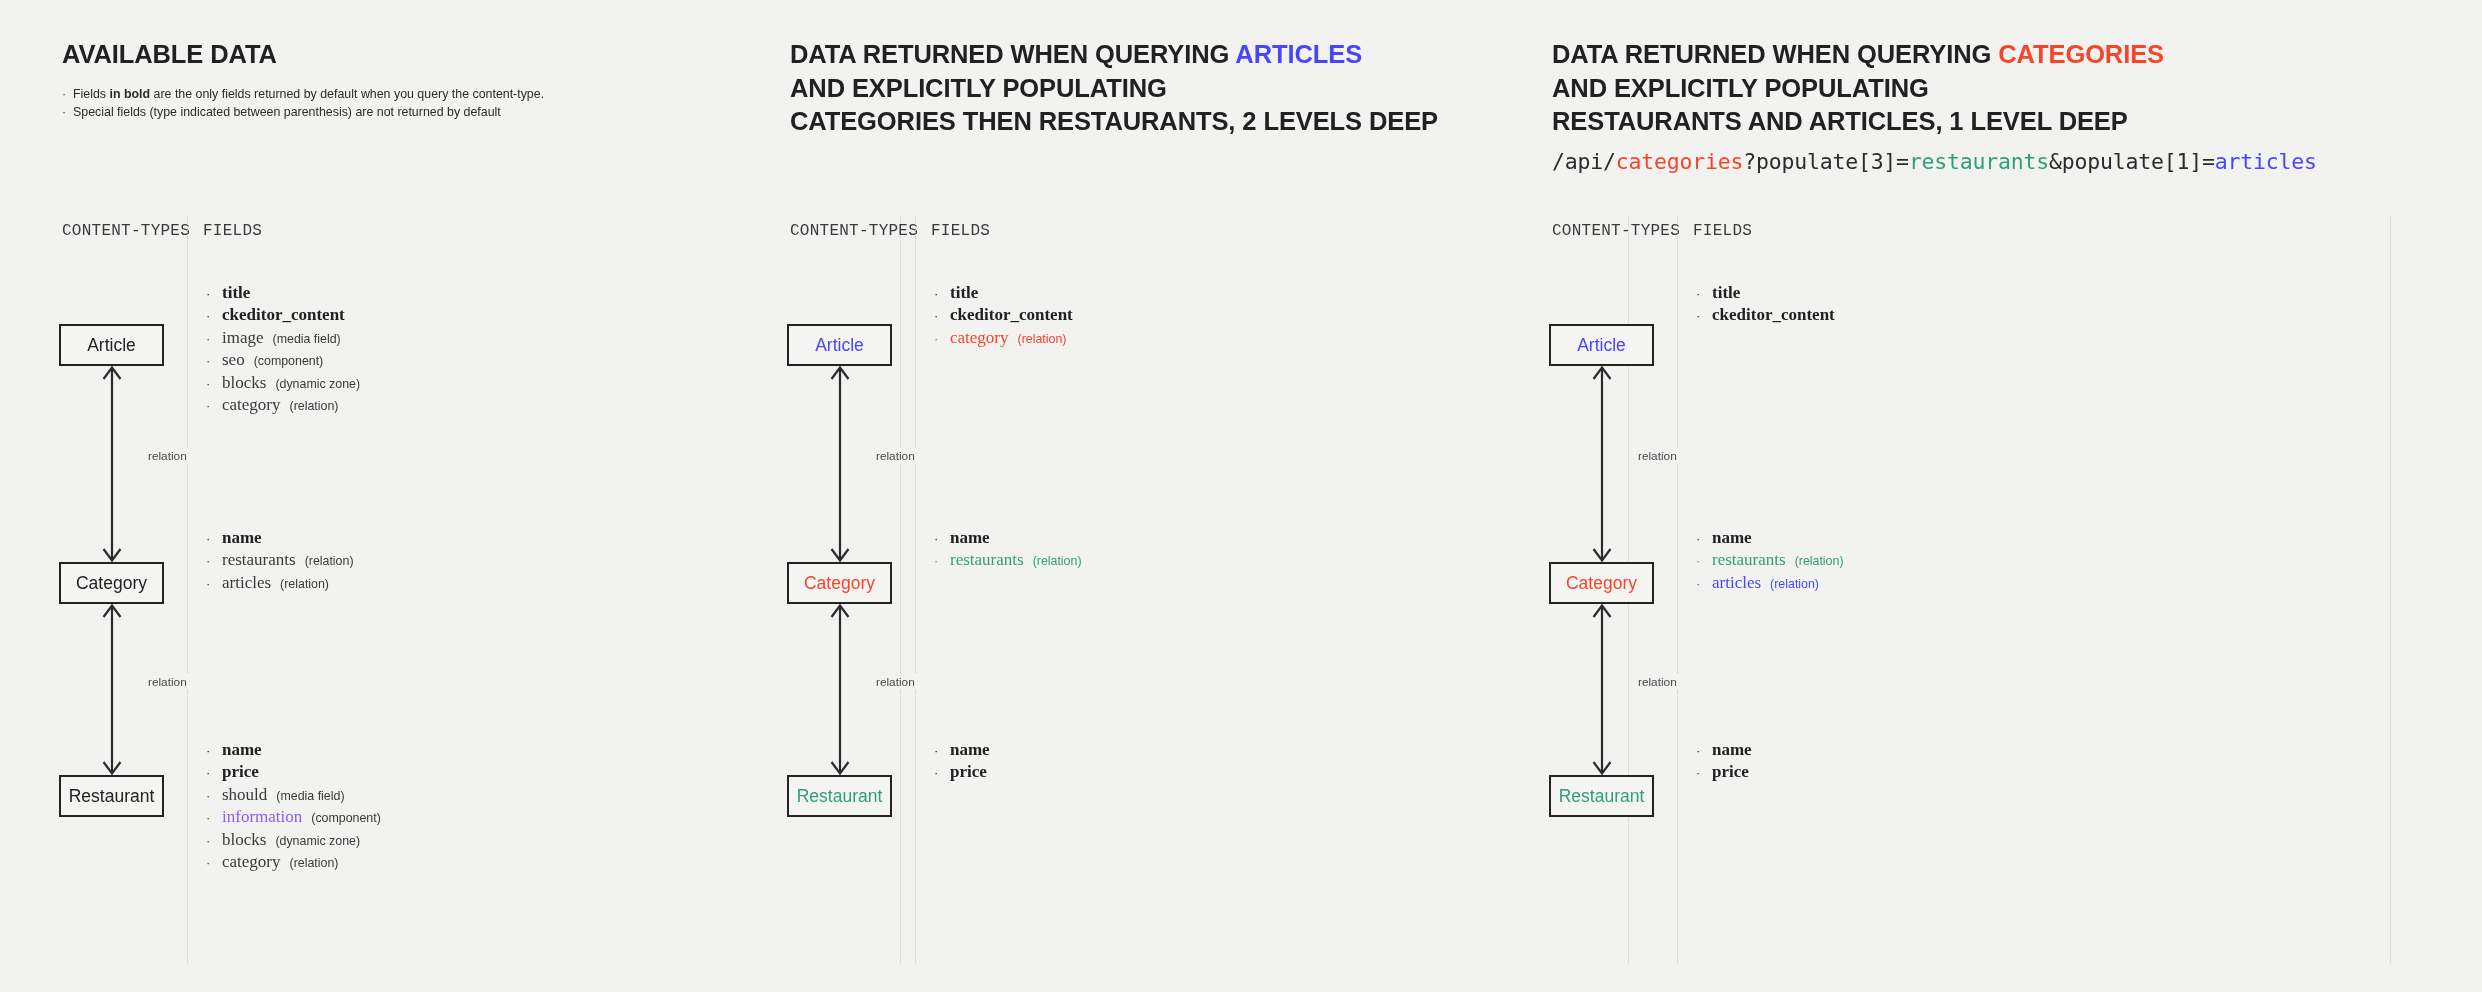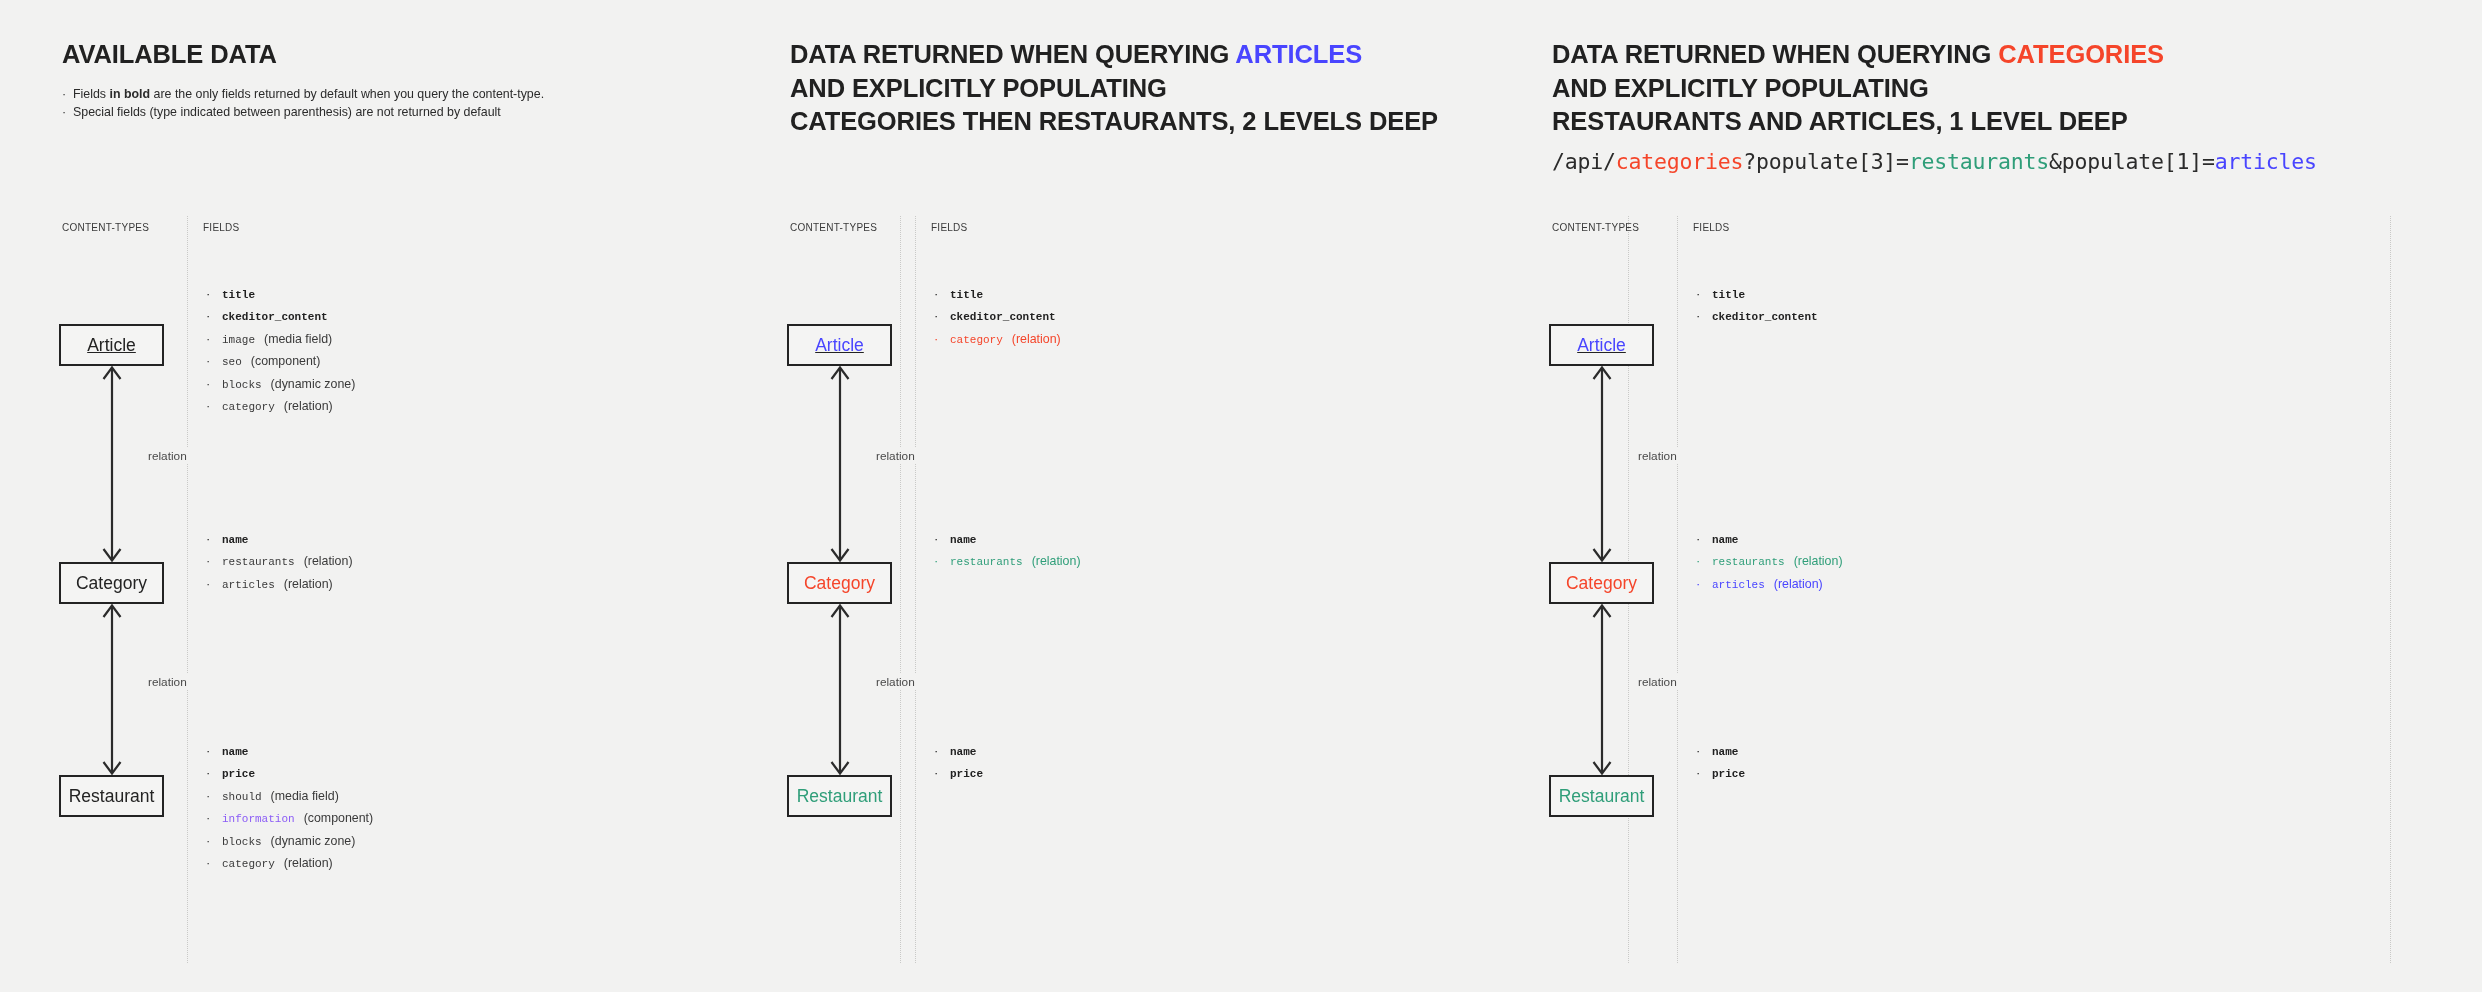--- a/index.html
+++ b/index.html
@@ -72,23 +72,24 @@
     font-size: 21.5px;
     letter-spacing: -0.2px;
     white-space: nowrap;
     color: #2b2b2b;
   }
 
   
   .col-label {
     position: absolute;
     top: 222px;
-    font-size: 10px;
+    font-size: 16px;
     letter-spacing: 0.25px;
     color: #3a3a3a;
+    font-family: Liberation Mono, monospace;
   }
   .label-ct { left: 62px; }
   .label-fl { left: 203px; }
 
   
   .divider {
     position: absolute;
     top: 216px;
     height: 747px;
     width: 0;
@@ -104,21 +105,21 @@
     height: 42px;
     border: 2.4px solid #232323;
     background: #f4f4f3;
     display: flex;
     align-items: center;
     justify-content: center;
     font-size: 17.5px;
     color: #232323;
     box-sizing: border-box;
   }
-  .node-article    { top: 324px; text-decoration: underline; }
+  .node-article    { top: 324px; }
   .node-category   { top: 562px; }
   .node-restaurant { top: 775px; text-align: center; }
 
   .edge {
     position: absolute;
     left: 95px;
     width: 34px;
   }
   .edge-1 { top: 366px; height: 196px; }
   .edge-2 { top: 604px; height: 171px; }
@@ -151,22 +152,22 @@
     align-items: baseline;
     height: 22.4px;
     white-space: nowrap;
   }
   .field .bullet {
     flex: 0 0 16px;
     font-size: 13px;
     line-height: 22.4px;
   }
   .field .fname {
-    font-family: Liberation Mono, monospace;
-    font-size: 11px;
+    font-family: Liberation Serif, serif;
+    font-size: 17px;
   }
   .field.bold .fname { font-weight: bold; }
   .field .ftype {
     font-family: "Liberation Sans", sans-serif;
     font-size: 12.4px;
     margin-left: 9px;
   }
 </style>
 </head>
 <body>

